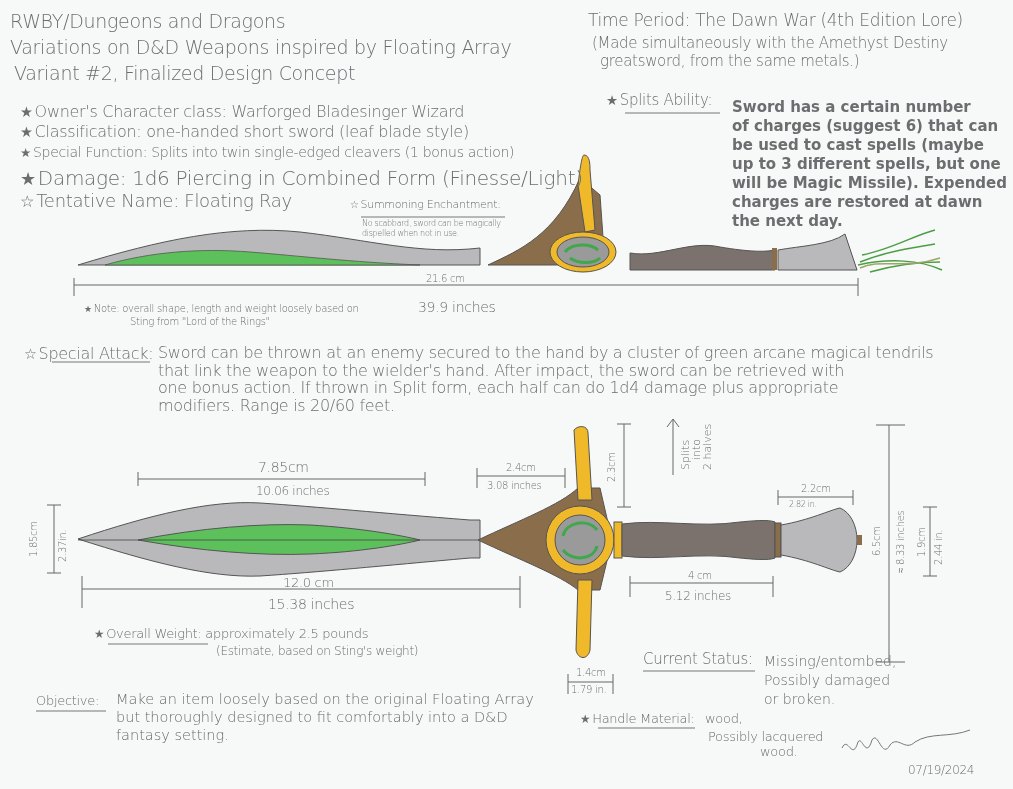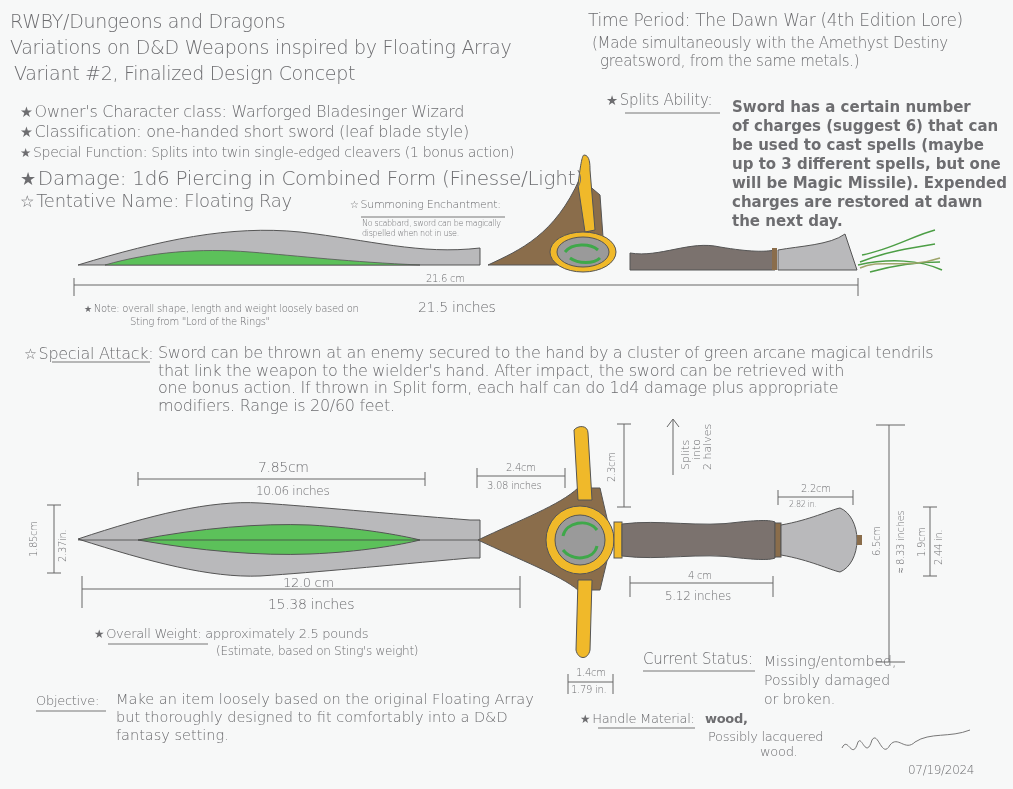--- a/index.html
+++ b/index.html
@@ -127,21 +127,21 @@
   <div>will be Magic Missile). Expended</div>
   <div>charges are restored at dawn</div>
   <div>the next day.</div>
 </div>
 
 <div class="t" style="left:350px;top:199px;font-size:11px;"><span class="star">☆</span><span>Summoning Enchantment:</span></div>
 <div class="t" style="left:362px;top:220px;font-size:8px;">No scabbard, sword can be magically</div>
 <div class="t" style="left:362px;top:230px;font-size:8px;">dispelled when not in use.</div>
 
 <div class="t" style="left:426px;top:274px;font-size:10px;">21.6 cm</div>
-<div class="t" style="left:418px;top:300px;font-size:14px;">21.5 inches</div>
+<div class="t" style="left:418px;top:300px;font-size:14px;">39.9 inches</div>
 <div class="t" style="left:84px;top:304px;font-size:10px;"><span class="star">★</span><span>Note: overall shape, length and weight loosely based on</span></div>
 <div class="t" style="left:130px;top:317px;font-size:10px;">Sting from "Lord of the Rings"</div>
 
 <div class="t" style="left:24px;top:346px;font-size:16px;"><span class="star">☆</span><span>Special Attack:</span></div>
 <div style="position:absolute;left:158px;top:344px;font-size:16px;line-height:17.5px;font-weight:300;white-space:nowrap;letter-spacing:-0.3px;">
   <div>Sword can be thrown at an enemy secured to the hand by a cluster of green arcane magical tendrils</div>
   <div>that link the weapon to the wielder's hand. After impact, the sword can be retrieved with</div>
   <div>one bonus action. If thrown in Split form, each half can do 1d4 damage plus appropriate</div>
   <div>modifiers. Range is 20/60 feet.</div>
 </div>
@@ -182,17 +182,17 @@
 </div>
 
 <div class="t" style="left:36px;top:694px;font-size:13px;">Objective:</div>
 <div style="position:absolute;left:116px;top:690px;font-size:14.5px;line-height:18px;font-weight:300;white-space:nowrap;">
   <div>Make an item loosely based on the original Floating Array</div>
   <div>but thoroughly designed to fit comfortably into a D&amp;D</div>
   <div>fantasy setting.</div>
 </div>
 
 <div class="t" style="left:580px;top:712px;font-size:13px;"><span class="star">★</span><span>Handle Material:</span></div>
-<div class="t" style="left:705px;top:712px;font-size:13px;font-weight:bold;">wood,</div>
+<div class="t" style="left:705px;top:712px;font-size:13px;">wood,</div>
 <div class="t" style="left:708px;top:730px;font-size:13px;">Possibly lacquered</div>
 <div class="t" style="left:760px;top:745px;font-size:13px;text-align:center;">wood.</div>
 
 <div class="t" style="left:908px;top:764px;font-size:12px;">07/19/2024</div>
 
 </body></html>

